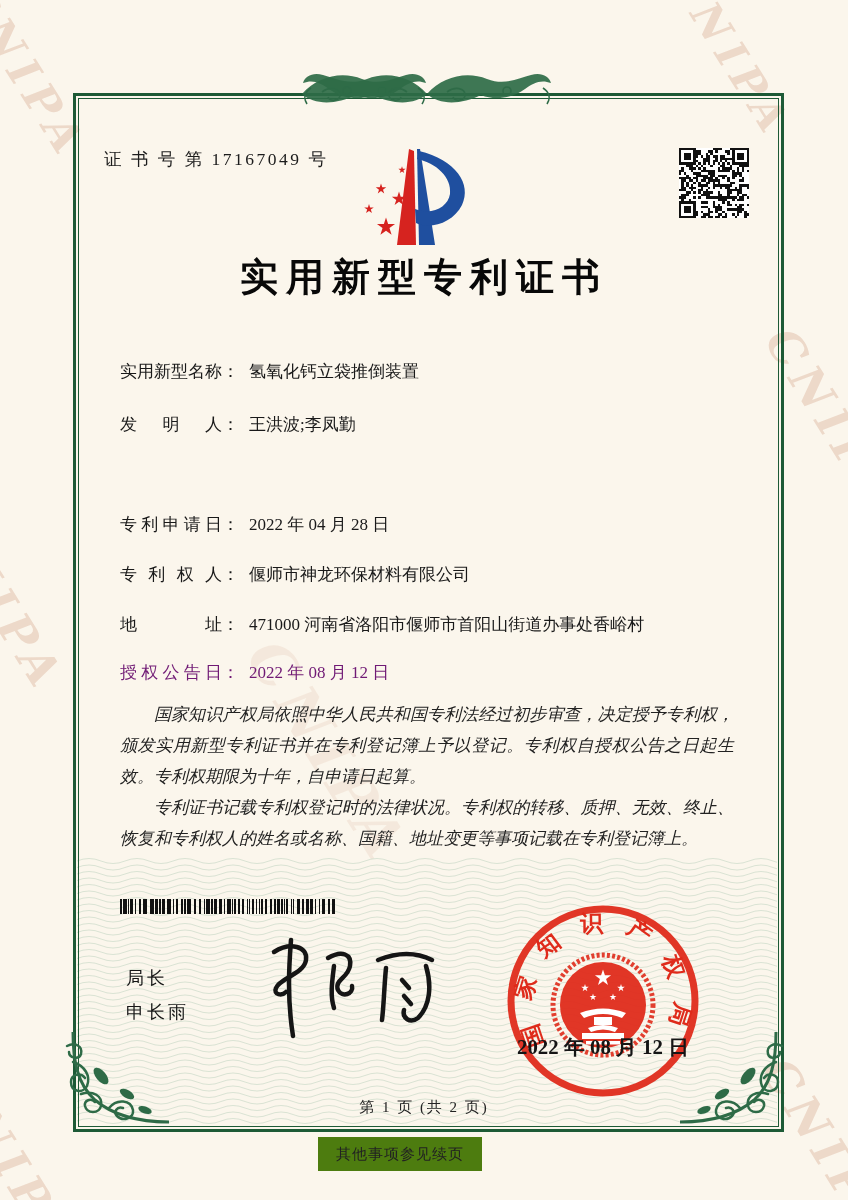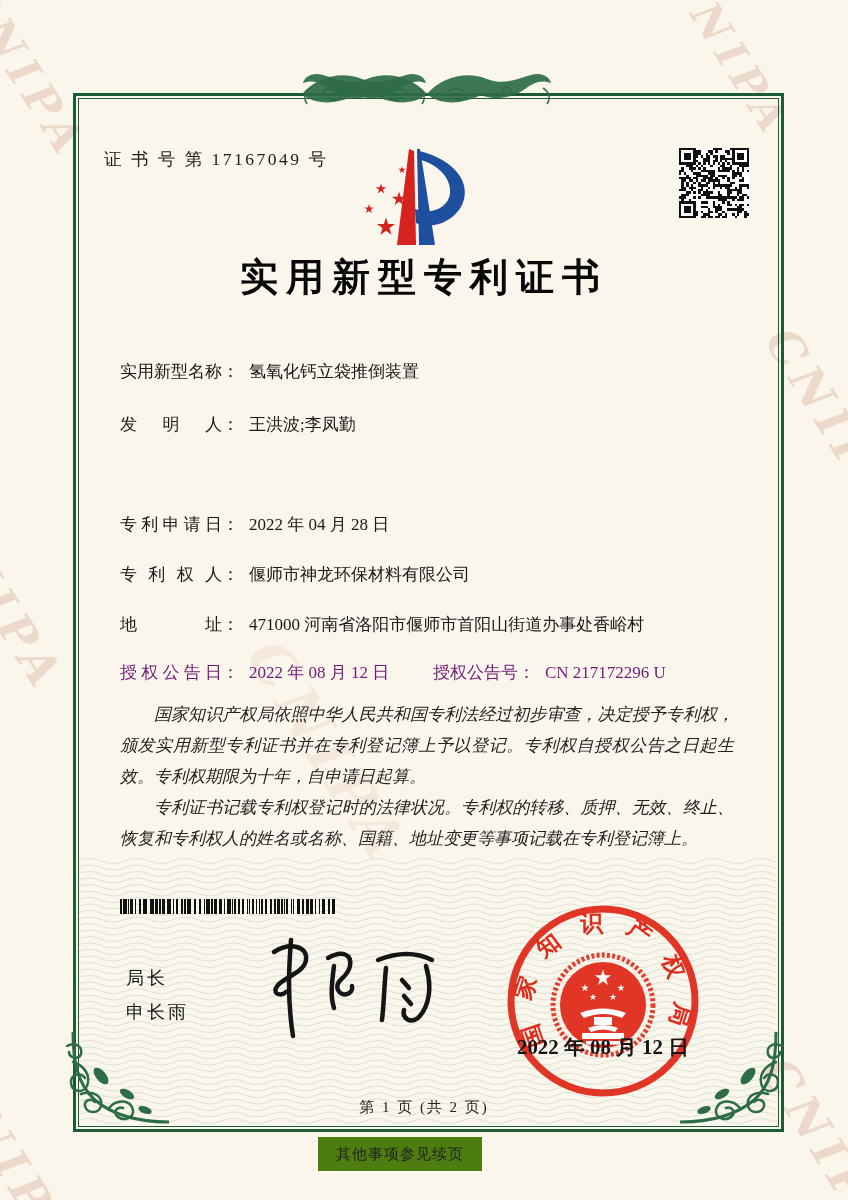--- a/index.html
+++ b/index.html
@@ -507,23 +507,20 @@
     <span class="f-label">专利权人</span><span class="colon">：</span><span>偃师市神龙环保材料有限公司</span>
   </div>
   <div class="abs field-row" style="top:613px;">
     <span class="f-label">地址</span><span class="colon">：</span><span>471000 河南省洛阳市偃师市首阳山街道办事处香峪村</span>
   </div>
 
   <div class="abs" style="left:0;top:661px;width:848px;height:24px;">
     <span class="grant-col" style="left:120px;">
       <span class="f-label">授权公告日</span><span class="colon">：</span><span>2022 年 08 月 12 日</span>
     </span>
-    <span class="grant-col" style="left:433px;">
-      <span>授权公告号</span><span class="colon">：</span><span>CN 217172296 U</span>
-    </span>
   </div>
 
   <div class="abs body-text">
     <p>国家知识产权局依照中华人民共和国专利法经过初步审查，决定授予专利权，颁发实用新型专利证书并在专利登记簿上予以登记。专利权自授权公告之日起生效。专利权期限为十年，自申请日起算。</p>
     <p>专利证书记载专利权登记时的法律状况。专利权的转移、质押、无效、终止、恢复和专利权人的姓名或名称、国籍、地址变更等事项记载在专利登记簿上。</p>
   </div>
 
   <svg class="barcode" width="216" height="15" viewBox="0 0 216 15">
       <rect x="0" y="0" width="2" height="15" fill="#111"></rect>
       <rect x="3" y="0" width="4" height="15" fill="#111"></rect>

